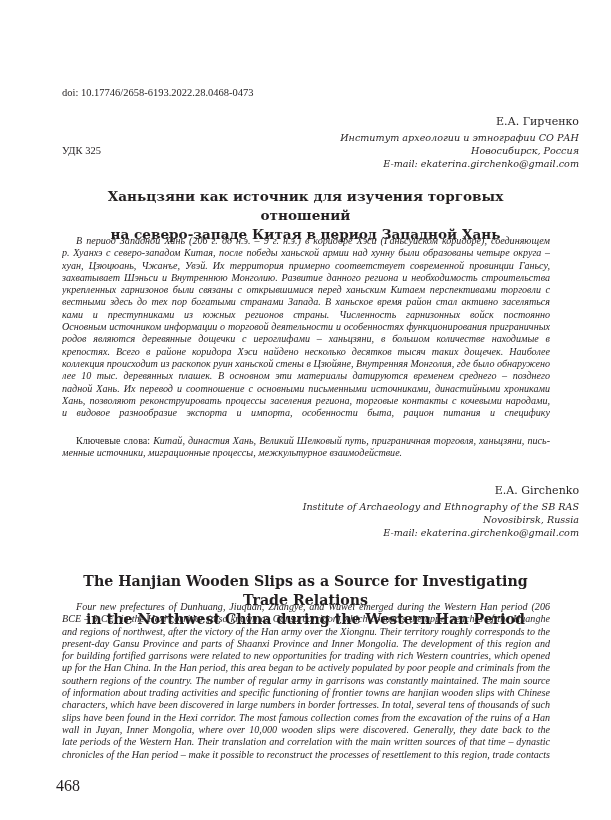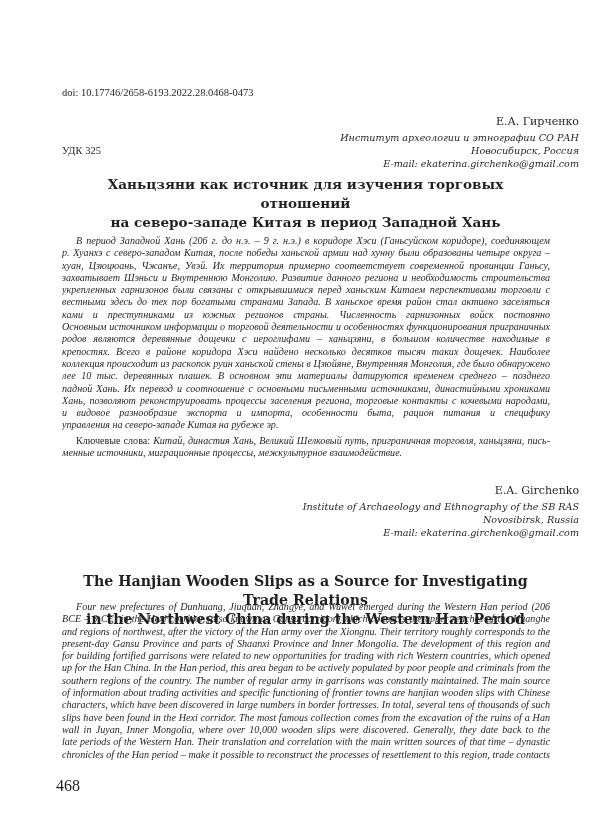--- a/index.html
+++ b/index.html
@@ -30,42 +30,41 @@
   <div class="meta" style="top:87px;">doi: 10.17746/2658-6193.2022.28.0468-0473</div>
   <div class="meta" style="top:99px;margin-top:46px;">УДК 325</div>
 
   <div class="author" style="top:115px;">Е.А. Гирченко</div>
   <div class="aff" style="top:131px;">
     <div>Институт археологии и этнографии СО РАН</div>
     <div>Новосибирск, Россия</div>
     <div>E-mail: ekaterina.girchenko@gmail.com</div>
   </div>
 
-  <div class="title" style="top:175px;text-align:center;">
+  <div class="title" style="top:187px;text-align:center;">
     <div>Ханьцзяни как источник для изучения торговых отношений</div>
     <div>на северо-западе Китая в период Западной Хань</div>
   </div>
 
   <div class="abstract" style="top:235px;">
     <span class="ln first" style="white-space: normal; overflow: hidden;">В период Западной Хань (206 г. до н.э. – 9 г. н.э.) в коридоре Хэси (Ганьсуйском коридоре), соединяющем верховья</span>
     <span class="ln" style="white-space: normal; overflow: hidden;">р. Хуанхэ с северо-западом Китая, после победы ханьской армии над хунну были образованы четыре округа – Дунь-</span>
     <span class="ln" style="white-space: normal; overflow: hidden;">хуан, Цзюцюань, Чжанъе, Увэй. Их территория примерно соответствует современной провинции Ганьсу, частично</span>
     <span class="ln" style="white-space: normal; overflow: hidden;">захватывает Шэньси и Внутреннюю Монголию. Развитие данного региона и необходимость строительства там</span>
     <span class="ln" style="white-space: normal; overflow: hidden;">укрепленных гарнизонов были связаны с открывшимися перед ханьским Китаем перспективами торговли с неиз-</span>
     <span class="ln" style="white-space: normal; overflow: hidden;">вестными здесь до тех пор богатыми странами Запада. В ханьское время район стал активно заселяться бедня-</span>
     <span class="ln" style="white-space: normal; overflow: hidden;">ками и преступниками из южных регионов страны. Численность гарнизонных войск постоянно поддерживалась.</span>
     <span class="ln" style="white-space: normal; overflow: hidden;">Основным источником информации о торговой деятельности и особенностях функционирования приграничных го-</span>
     <span class="ln" style="white-space: normal; overflow: hidden;">родов являются деревянные дощечки с иероглифами – ханьцзяни, в большом количестве находимые в пограничных</span>
     <span class="ln" style="white-space: normal; overflow: hidden;">крепостях. Всего в районе коридора Хэси найдено несколько десятков тысяч таких дощечек. Наиболее известная</span>
     <span class="ln" style="white-space: normal; overflow: hidden;">коллекция происходит из раскопок руин ханьской стены в Цзюйяне, Внутренняя Монголия, где было обнаружено бо-</span>
     <span class="ln" style="white-space: normal; overflow: hidden;">лее 10 тыс. деревянных плашек. В основном эти материалы датируются временем среднего – позднего периодов За-</span>
     <span class="ln" style="white-space: normal; overflow: hidden;">падной Хань. Их перевод и соотношение с основными письменными источниками, династийными хрониками эпохи</span>
     <span class="ln" style="white-space: normal; overflow: hidden;">Хань, позволяют реконструировать процессы заселения региона, торговые контакты с кочевыми народами, объемы</span>
     <span class="ln" style="white-space: normal; overflow: hidden;">и видовое разнообразие экспорта и импорта, особенности быта, рацион питания и специфику административного</span>
-    <span class="ln last" style="white-space: normal; overflow: hidden;">управления на северо-западе Китая на рубеже эр.</span>
   </div>
 
   <div class="kw" style="top:435px;">
     <span class="ln first" style="white-space: normal; overflow: hidden;"><span class="label">Ключевые слова: </span><span class="it">Китай, династия Хань, Великий Шелковый путь, приграничная торговля, ханьцзяни, пись-</span></span>
     <span class="ln last it" style="white-space: normal; overflow: hidden;">менные источники, миграционные процессы, межкультурное взаимодействие.</span>
   </div>
 
   <div class="author" style="top:484px;">E.A. Girchenko</div>
   <div class="aff" style="top:500px;">
     <div>Institute of Archaeology and Ethnography of the SB RAS</div>

